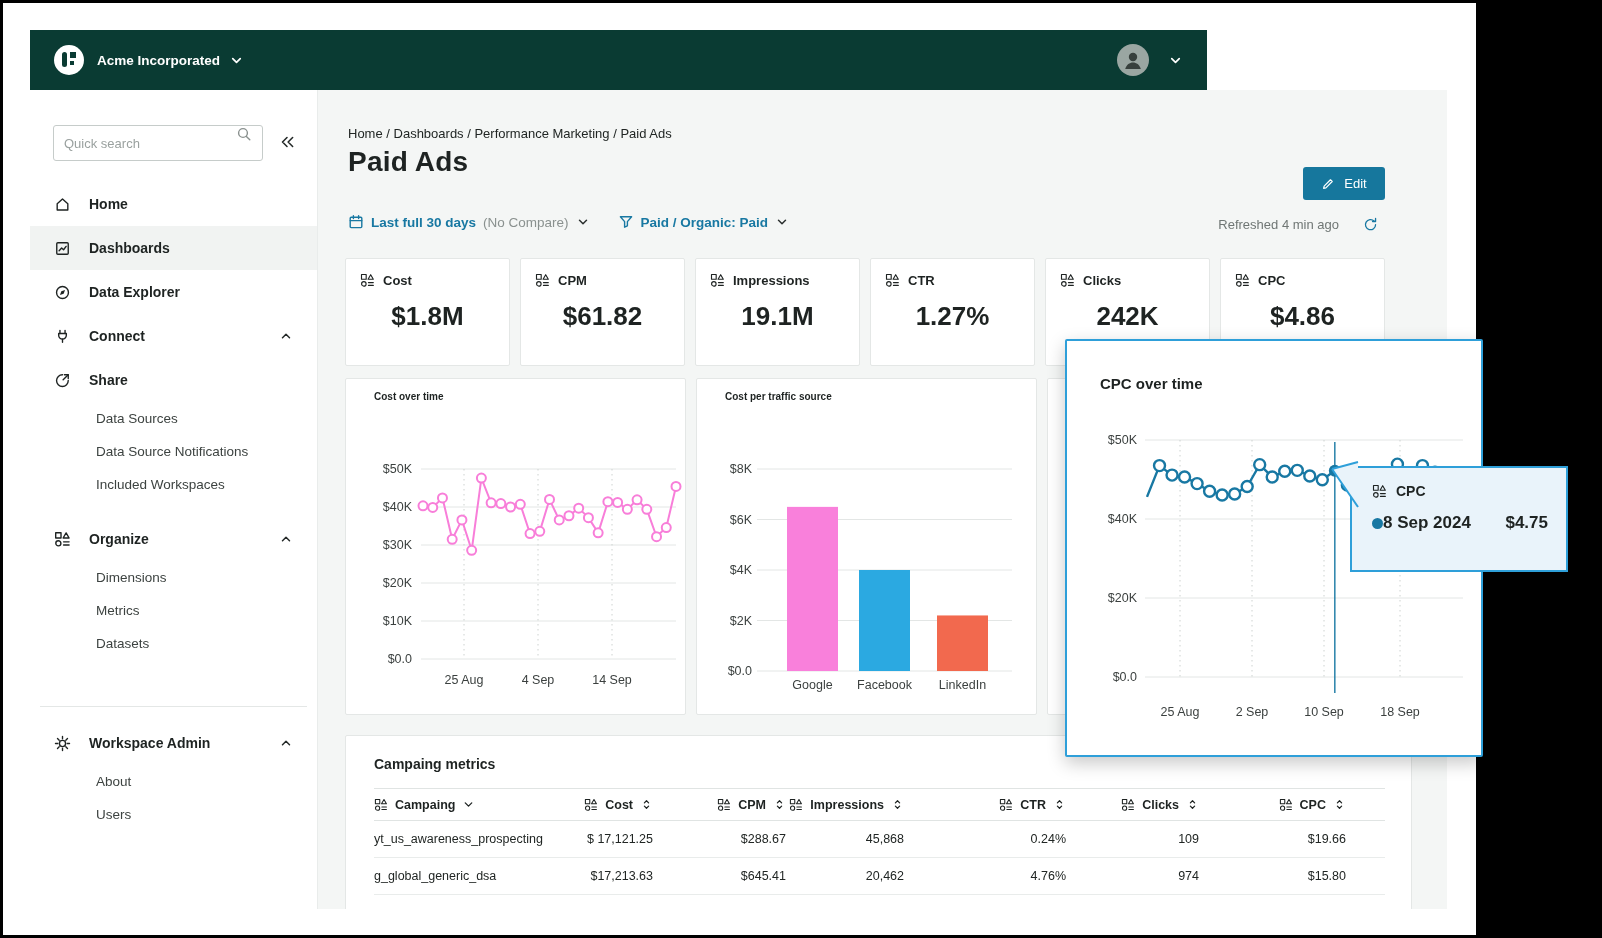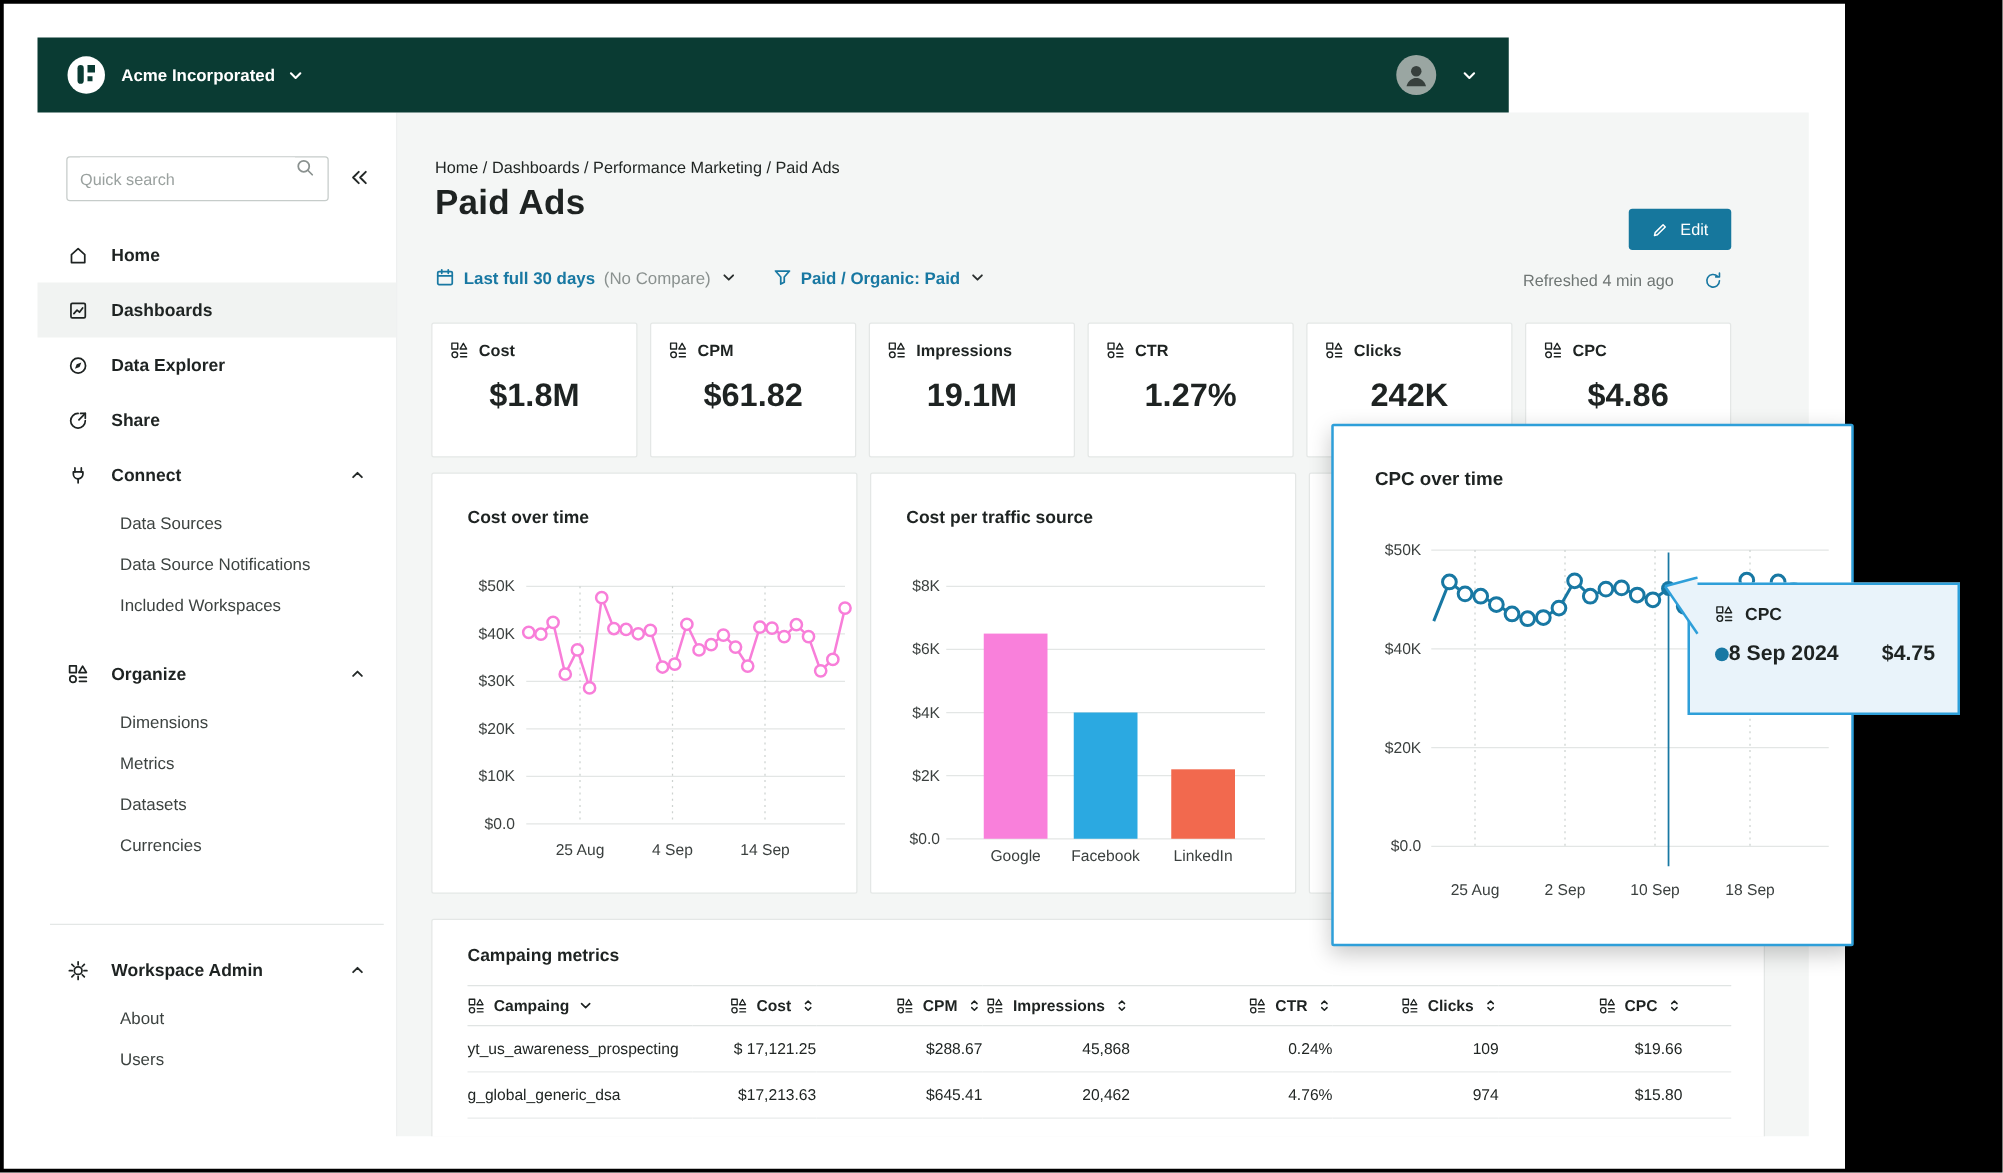--- a/index.html
+++ b/index.html
@@ -44,21 +44,21 @@
   .refreshed{position:absolute;right:69px;top:127px;display:flex;align-items:center;gap:24px;font-size:13px;color:#6F7674}
   .refreshed .ric{color:#1878A2;display:flex;cursor:pointer}
   .kpi-row{position:absolute;left:27px;top:168px;display:flex;gap:10px}
   .kpi-card{width:165px;height:108px;background:#fff;border:1px solid #E4E7E6;border-radius:2px}
   .kpi-label{display:flex;align-items:center;gap:8px;margin:14px 0 0 14px;font-size:13px;font-weight:700}
   .kpi-value{text-align:center;margin-top:13px;font-size:26px;font-weight:700}
   .card{position:absolute;background:#fff;border:1px solid #E4E7E6;border-radius:2px}
   #card-cost{left:27px;top:288px;width:341px;height:337px}
   #card-source{left:378px;top:288px;width:341px;height:337px}
   #card-third{left:729px;top:288px;width:341px;height:337px}
-  .card-title{position:absolute;left:28px;top:26px;font-size:14px;font-weight:700}
+  .card-title{position:absolute;left:28px;top:12px;font-size:10px;font-weight:700}
   svg.chart{position:absolute;left:0;top:0}
   svg text{font-family:"Liberation Sans",sans-serif;font-size:12.5px;fill:#3B403F}
   
   #card-table{left:27px;top:645px;width:1067px;height:300px}
   #card-table .card-title{top:20px;font-size:14px}
   table{position:absolute;left:28px;top:52px;width:1011px;border-collapse:collapse;table-layout:fixed}
   th{height:32px;border-top:1px solid #E0E4E3;border-bottom:1px solid #E0E4E3;font-size:12.5px;font-weight:700}
   .hcell{display:flex;align-items:center;gap:7px}
   th.num .hcell{justify-content:flex-end}
   td{height:37px;font-size:12.5px;border-bottom:1px solid #E9ECEB;color:#20262
@@ -137,38 +137,38 @@
         </div>
         <div class="nav-item">
           <svg class="ic" width="17" height="17" viewBox="0 0 16 16" fill="none" stroke="currentColor" stroke-width="1.3" stroke-linecap="round" stroke-linejoin="round">
             <circle cx="8" cy="8" r="5.6"></circle>
             <path d="M10.4 5.6 9.1 9.1 5.6 10.4 6.9 6.9z" fill="currentColor" stroke="none"></path>
           </svg>
           <span class="lbl">Data Explorer</span>
         </div>
         <div class="nav-item">
           <svg class="ic" width="17" height="17" viewBox="0 0 16 16" fill="none" stroke="currentColor" stroke-width="1.3" stroke-linecap="round" stroke-linejoin="round">
-            <path d="M13.4 8A5.5 5.5 0 1 1 8 2.6"></path>
-            <path d="M9.8 2.6h3.6v3.6"></path>
-            <path d="M13.4 2.6 8.6 7.4"></path>
-          </svg>
-          <span class="lbl">Share</span>
-        </div>
-        <div class="nav-item">
-          <svg class="ic" width="17" height="17" viewBox="0 0 16 16" fill="none" stroke="currentColor" stroke-width="1.3" stroke-linecap="round" stroke-linejoin="round">
             <path d="M5.6 2.2v3M10.4 2.2v3"></path>
             <path d="M4.4 5.2h7.2v1.6a3.6 3.6 0 0 1-7.2 0z"></path>
             <path d="M8 10.8v2.6"></path>
           </svg>
           <span class="lbl">Connect</span>
           <span class="exp">
             <svg class="ic" width="14" height="14" viewBox="0 0 16 16" fill="none" stroke="currentColor" stroke-width="1.7" stroke-linecap="round" stroke-linejoin="round">
               <path d="m4 10 4-4 4 4"></path>
             </svg>
           </span>
+        </div>
+        <div class="nav-item">
+          <svg class="ic" width="17" height="17" viewBox="0 0 16 16" fill="none" stroke="currentColor" stroke-width="1.3" stroke-linecap="round" stroke-linejoin="round">
+            <path d="M13.4 8A5.5 5.5 0 1 1 8 2.6"></path>
+            <path d="M9.8 2.6h3.6v3.6"></path>
+            <path d="M13.4 2.6 8.6 7.4"></path>
+          </svg>
+          <span class="lbl">Share</span>
         </div>
         <div class="nav-sub">Data Sources</div>
         <div class="nav-sub">Data Source Notifications</div>
         <div class="nav-sub">Included Workspaces</div>
         <div class="nav-gap"></div>
         <div class="nav-item">
           <svg class="ic" width="17" height="17" viewBox="0 0 16 16" fill="none" stroke="currentColor" stroke-width="1.3" stroke-linecap="round" stroke-linejoin="round">
             <rect x="1.6" y="1.6" width="5" height="5"></rect>
             <path d="M11.4 1.8 14.2 6.6H8.6z"></path>
             <circle cx="4.1" cy="11.6" r="2.4"></circle>
@@ -177,21 +177,20 @@
           <span class="lbl">Organize</span>
           <span class="exp">
             <svg class="ic" width="14" height="14" viewBox="0 0 16 16" fill="none" stroke="currentColor" stroke-width="1.7" stroke-linecap="round" stroke-linejoin="round">
               <path d="m4 10 4-4 4 4"></path>
             </svg>
           </span>
         </div>
         <div class="nav-sub">Dimensions</div>
         <div class="nav-sub">Metrics</div>
         <div class="nav-sub">Datasets</div>
-        <div class="nav-sub">Currencies</div>
         <div class="nav-gap"></div>
         <div class="nav-divider"></div>
         <div class="nav-item">
           <svg class="ic" width="17" height="17" viewBox="0 0 16 16" fill="none" stroke="currentColor" stroke-width="1.3" stroke-linecap="round" stroke-linejoin="round">
             <circle cx="8" cy="8" r="2.9"></circle>
             <path d="M8 1.4v2.2M8 12.4v2.2M1.4 8h2.2M12.4 8h2.2M3.3 3.3l1.6 1.6M11.1 11.1l1.6 1.6M3.3 12.7l1.6-1.6M11.1 4.9l1.6-1.6"></path>
           </svg>
           <span class="lbl">Workspace Admin</span>
           <span class="exp">
             <svg class="ic" width="14" height="14" viewBox="0 0 16 16" fill="none" stroke="currentColor" stroke-width="1.7" stroke-linecap="round" stroke-linejoin="round">

